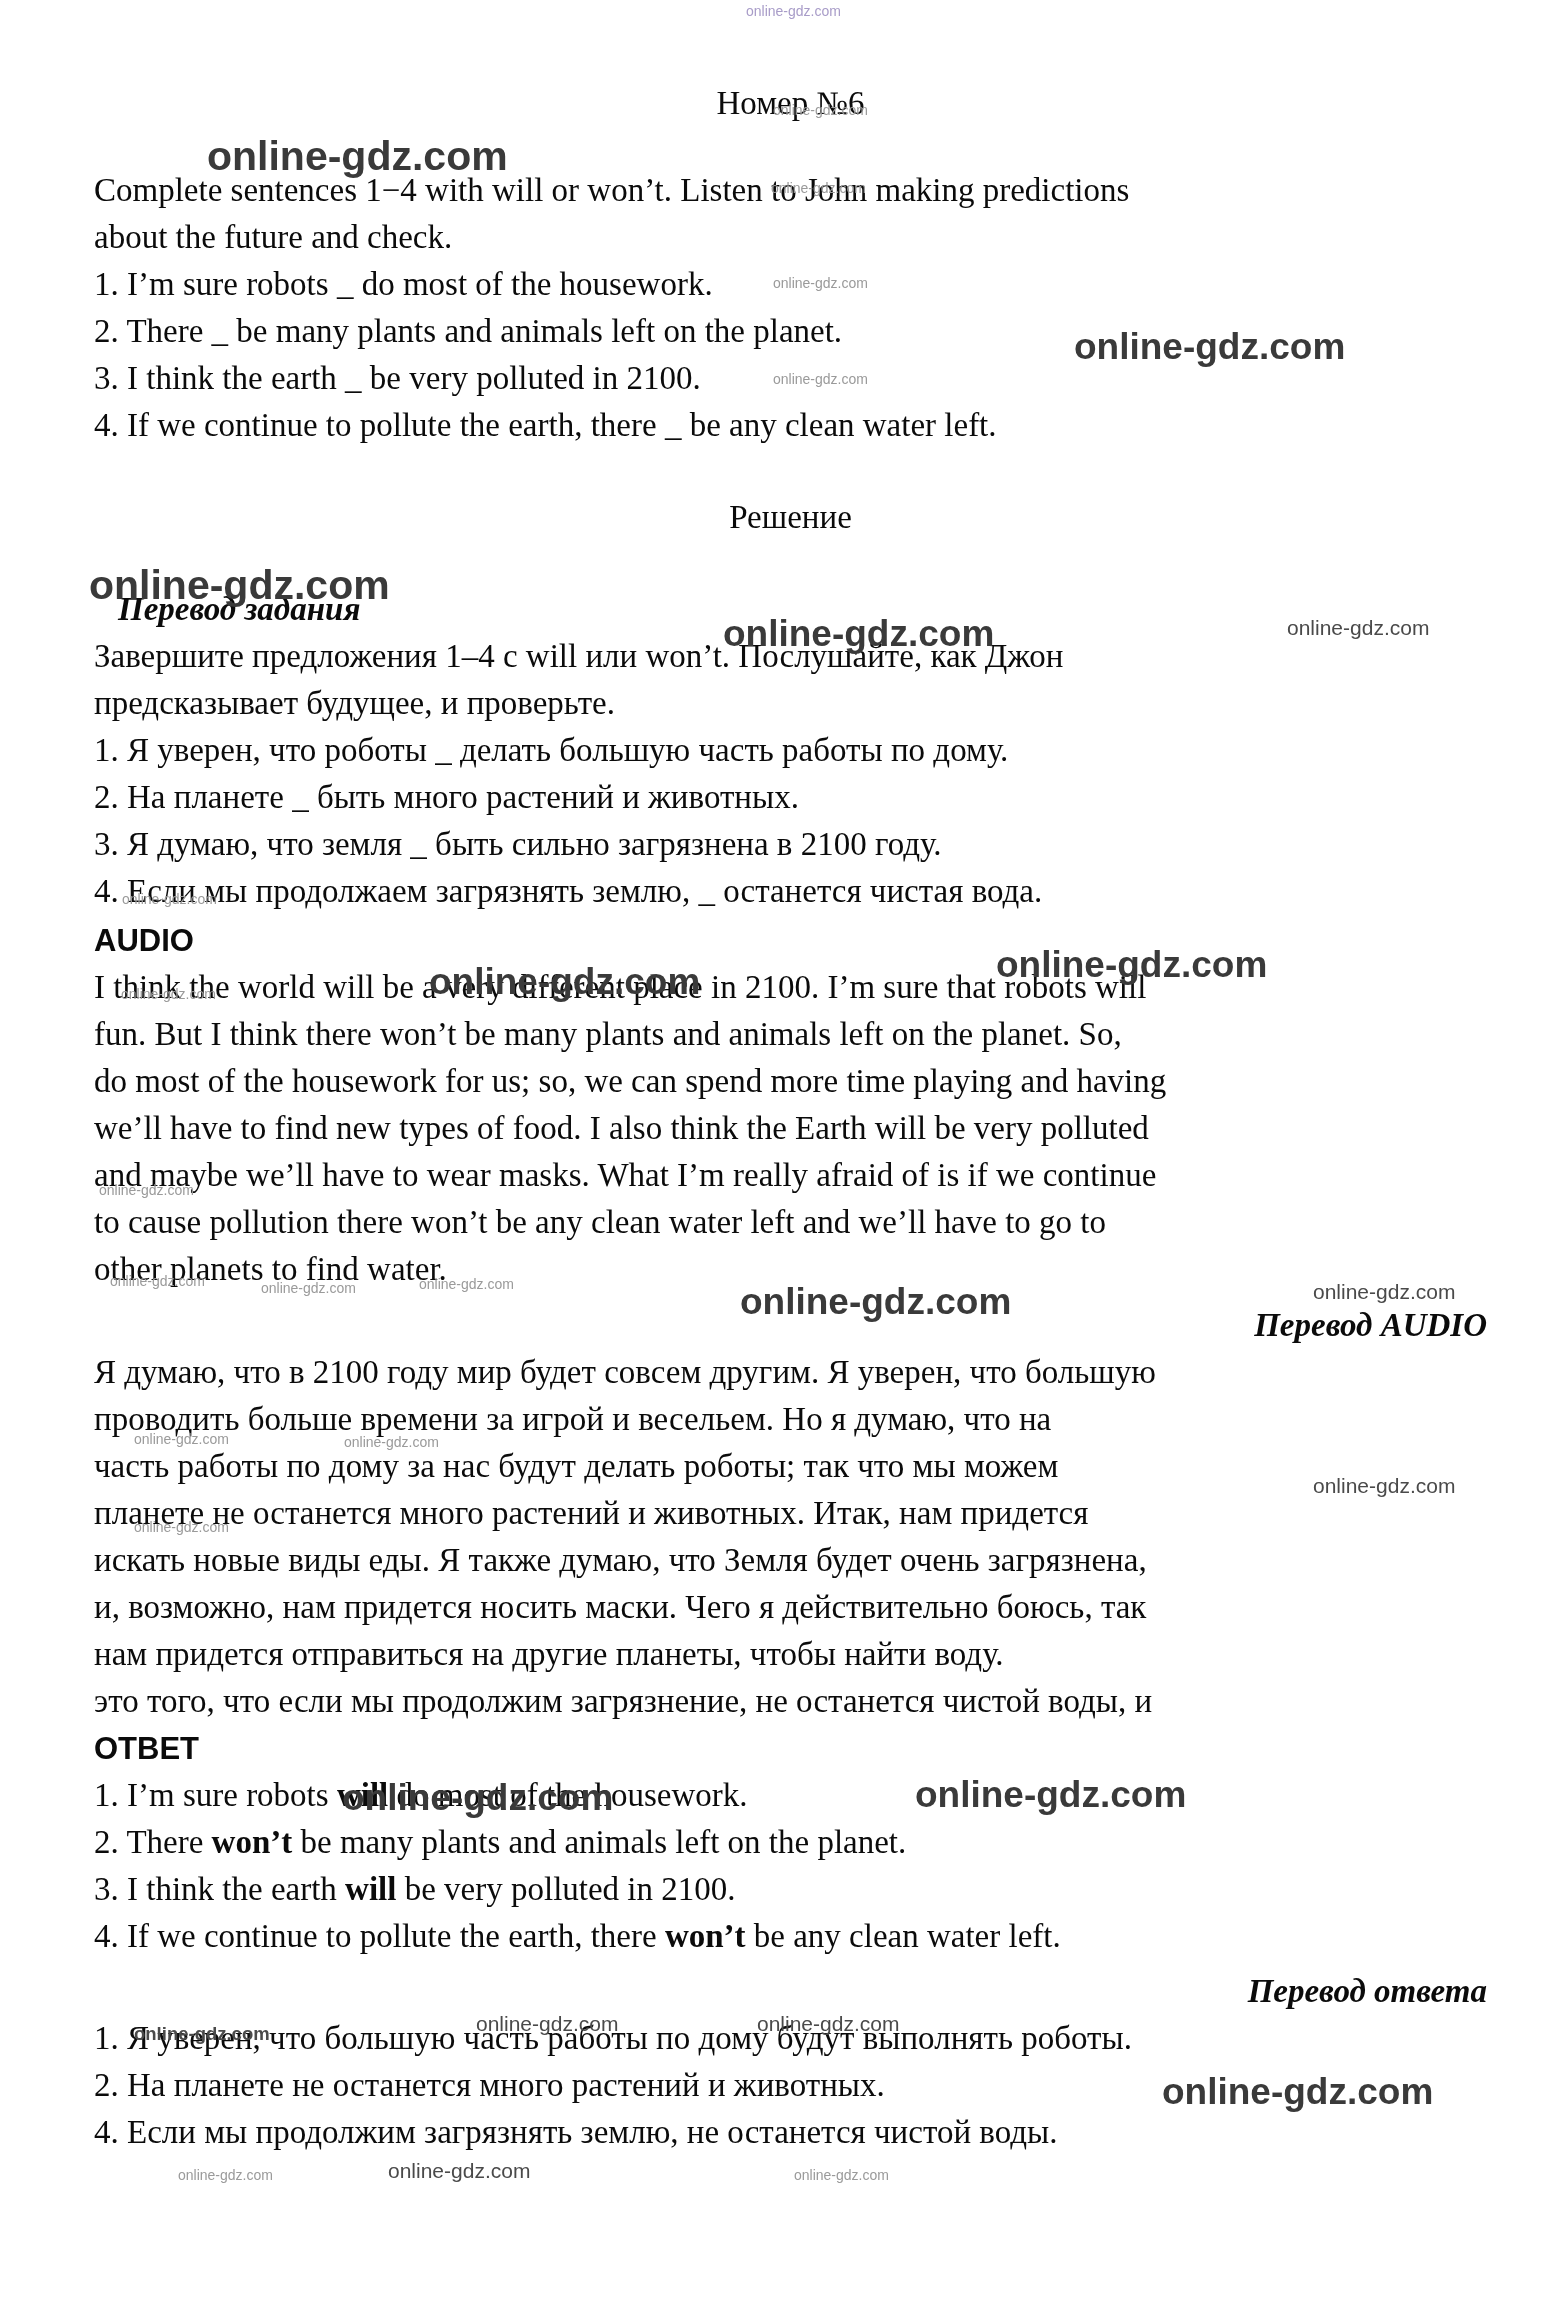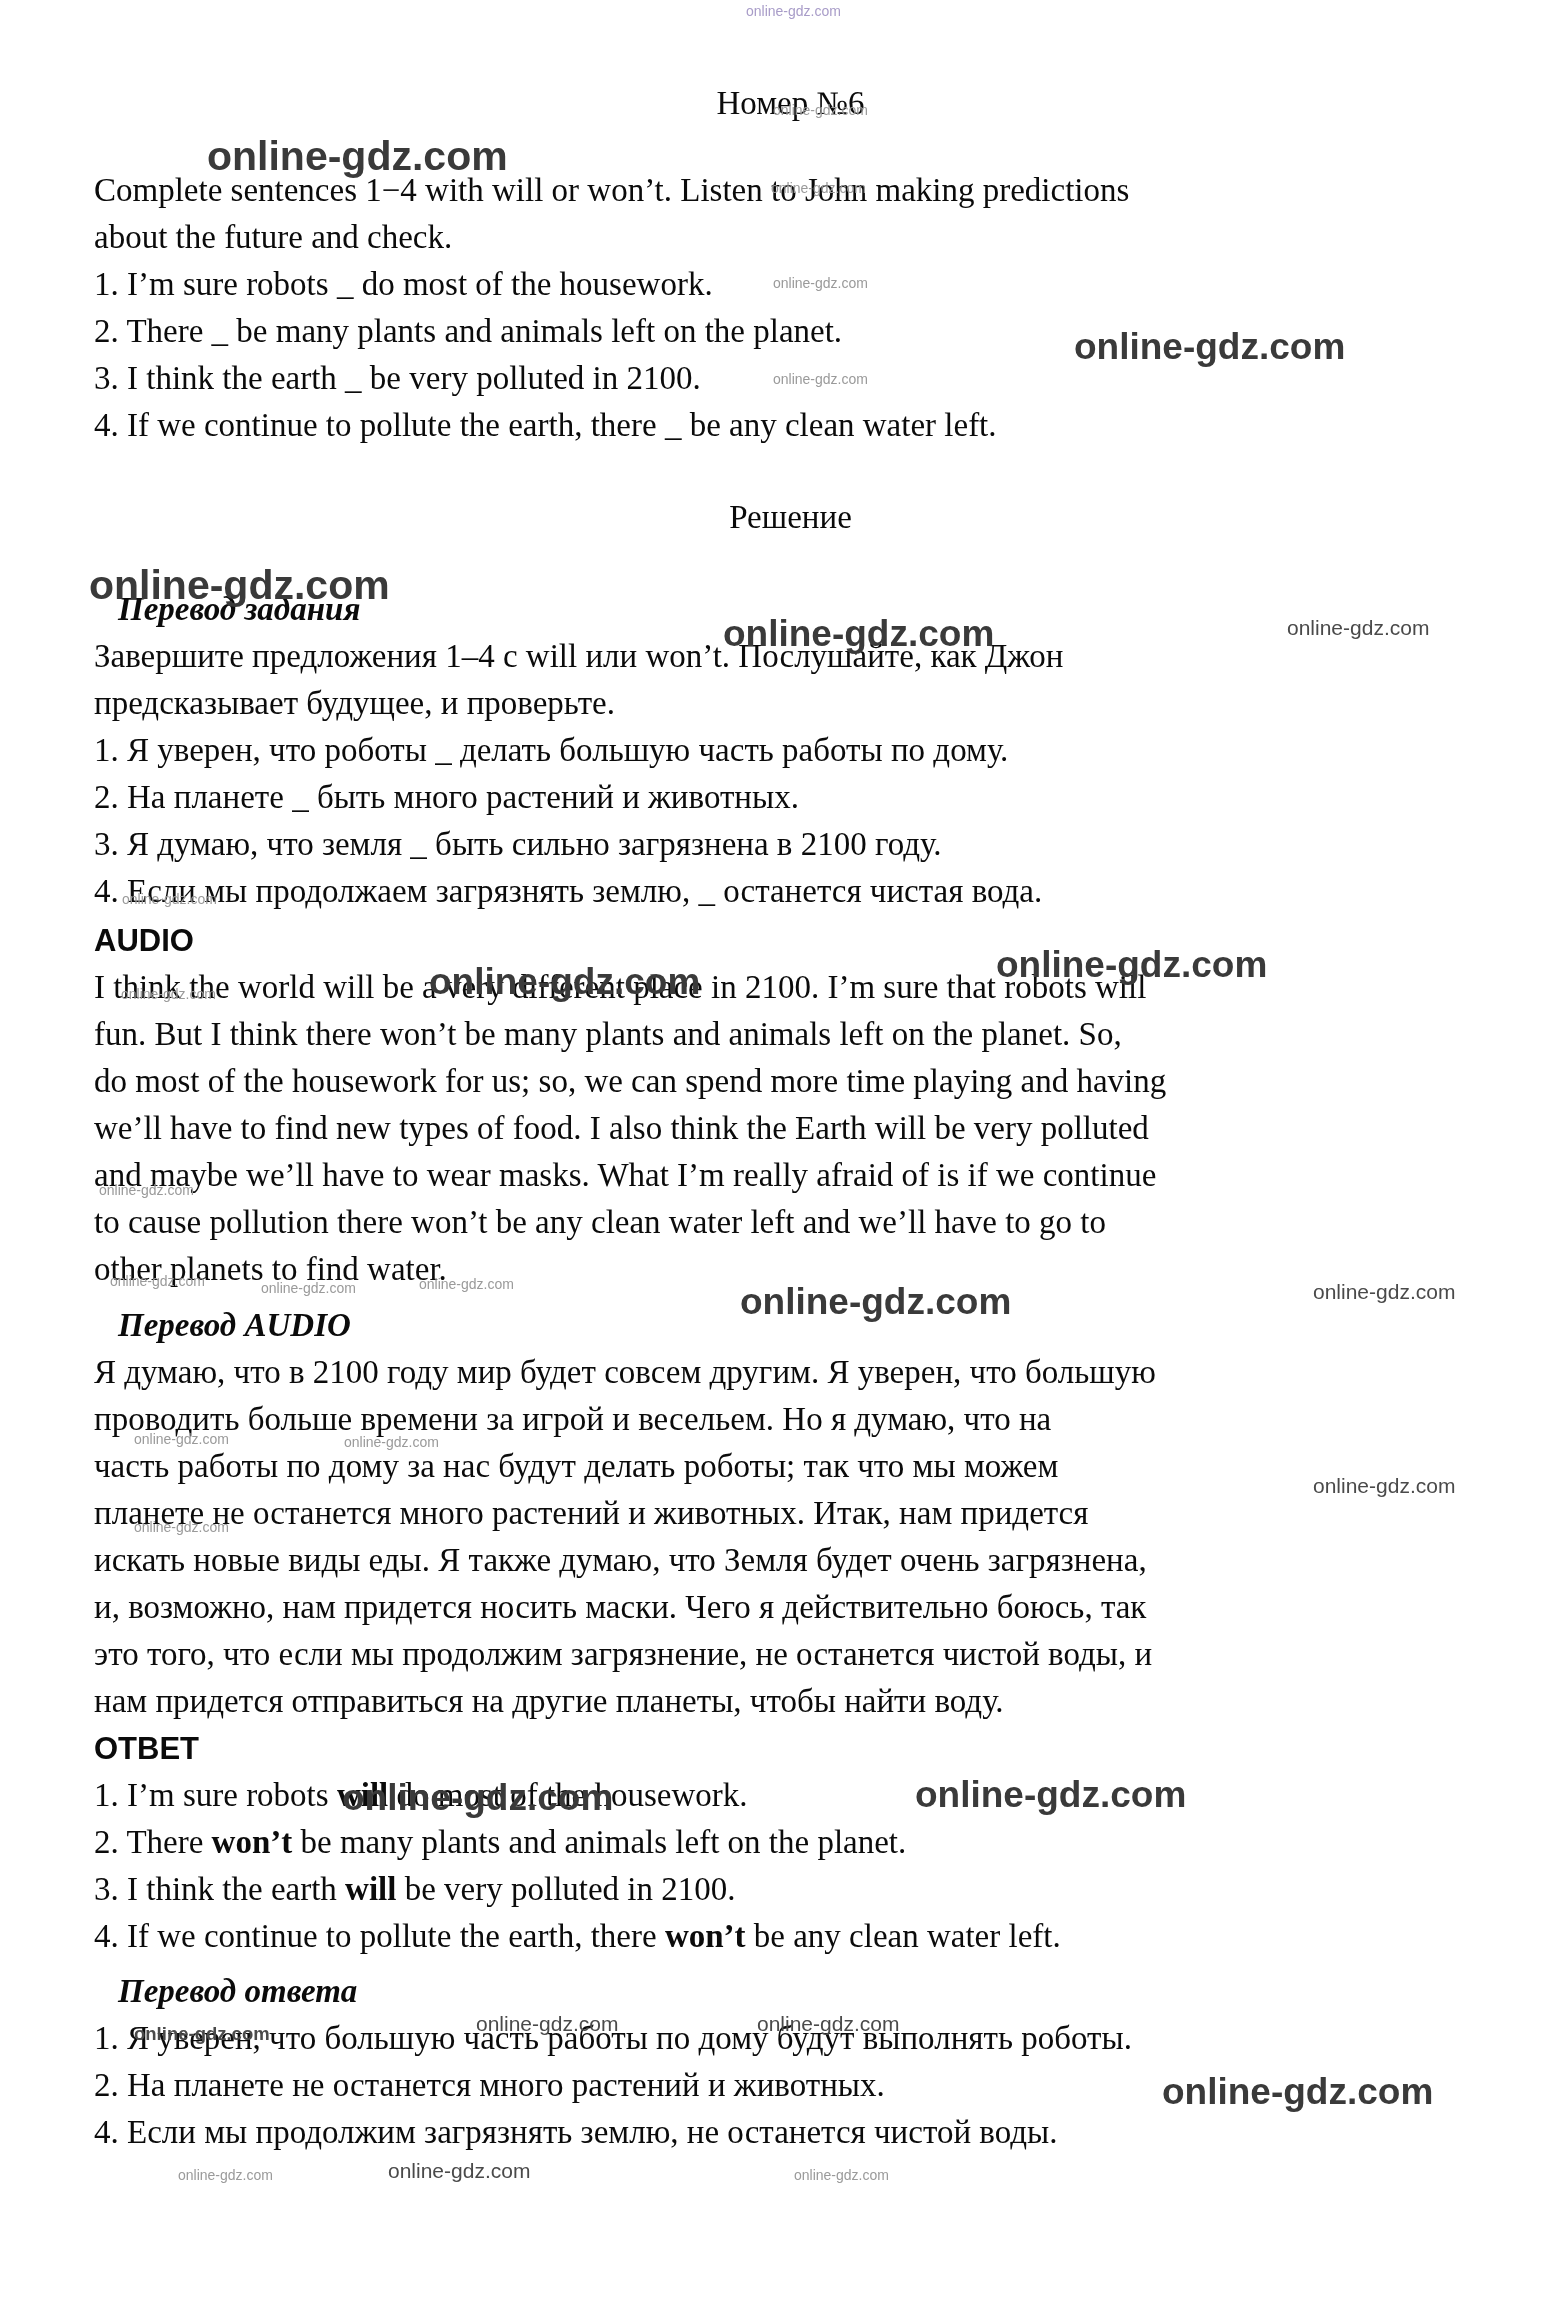--- a/index.html
+++ b/index.html
@@ -35,21 +35,21 @@
     margin-top: 45px;
   }
   .tr-heading {
     font-weight: bold;
     font-style: italic;
     font-size: 33px;
     line-height: 47px;
     margin-left: 24px;
   }
   .tr-heading.mt64 { margin-top: 45px; }
-  .tr-heading.mt12 { margin-top: 8.5px; }
+  .tr-heading.mt12 { margin-top: 8.5px; text-align: right; }
   .sans-heading {
     font-family: "Liberation Sans", "DejaVu Sans", sans-serif;
     font-weight: bold;
     font-size: 31px;
     line-height: 47px;
   }
   .sans-heading.mt24 { margin-top: 2px; }
   .answer-item b { font-weight: bold; }
   .wm-layer {
     position: absolute;
@@ -140,22 +140,22 @@
   </div>
 
   <div class="tr-heading mt12">Перевод AUDIO</div>
   <div>
     <div class="line">Я думаю, что в 2100 году мир будет совсем другим. Я уверен, что большую</div>
     <div class="line">проводить больше времени за игрой и весельем. Но я думаю, что на</div>
     <div class="line">часть работы по дому за нас будут делать роботы; так что мы можем</div>
     <div class="line">планете не останется много растений и животных. Итак, нам придется</div>
     <div class="line">искать новые виды еды. Я также думаю, что Земля будет очень загрязнена,</div>
     <div class="line">и, возможно, нам придется носить маски. Чего я действительно боюсь, так</div>
+    <div class="line">нам придется отправиться на другие планеты, чтобы найти воду.</div>
     <div class="line">это того, что если мы продолжим загрязнение, не останется чистой воды, и</div>
-    <div class="line">нам придется отправиться на другие планеты, чтобы найти воду.</div>
   </div>
 
   <div class="sans-heading">ОТВЕТ</div>
   <div>
     <div class="line answer-item"><span>1. I’m sure robots </span><b>will</b><span> do most of the housework.</span></div>
     <div class="line answer-item"><span>2. There </span><b>won’t</b><span> be many plants and animals left on the planet.</span></div>
     <div class="line answer-item"><span>3. I think the earth </span><b>will</b><span> be very polluted in 2100.</span></div>
     <div class="line answer-item"><span>4. If we continue to pollute the earth, there </span><b>won’t</b><span> be any clean water left.</span></div>
   </div>
 

